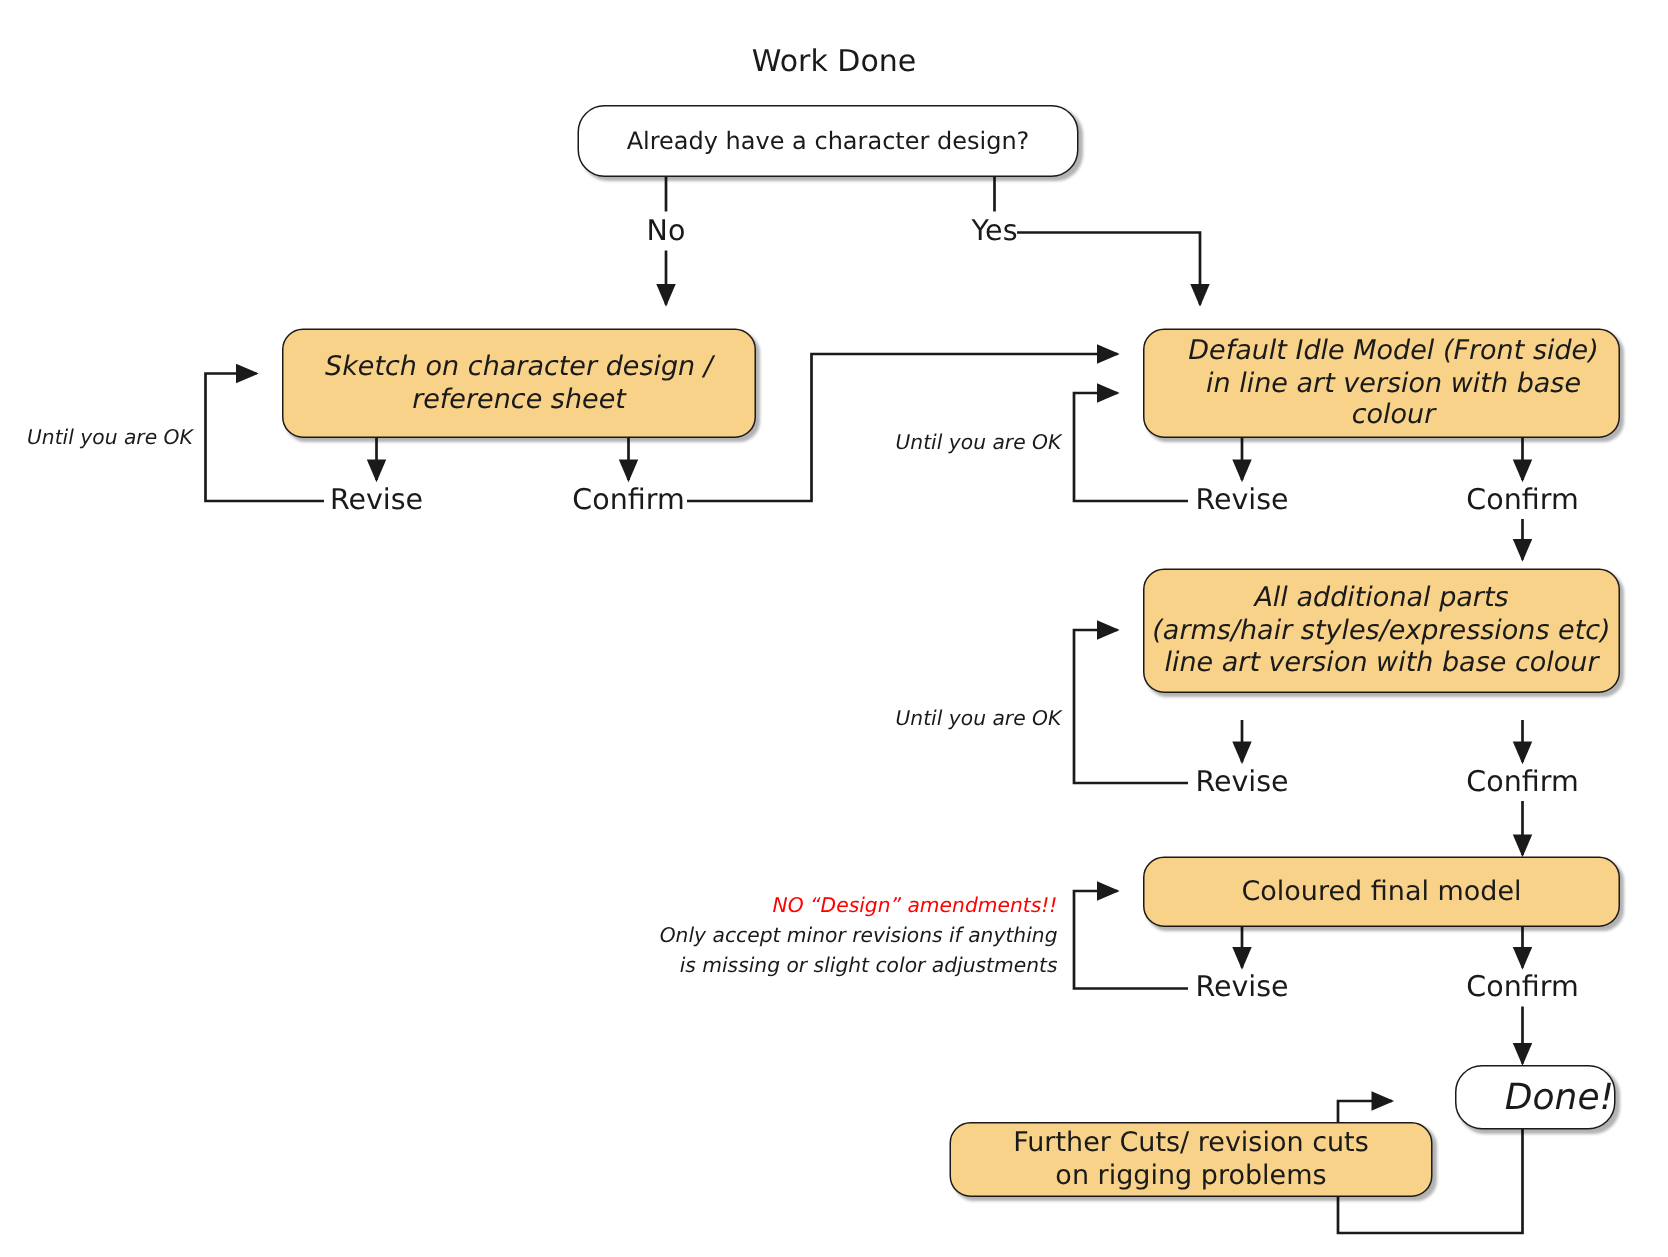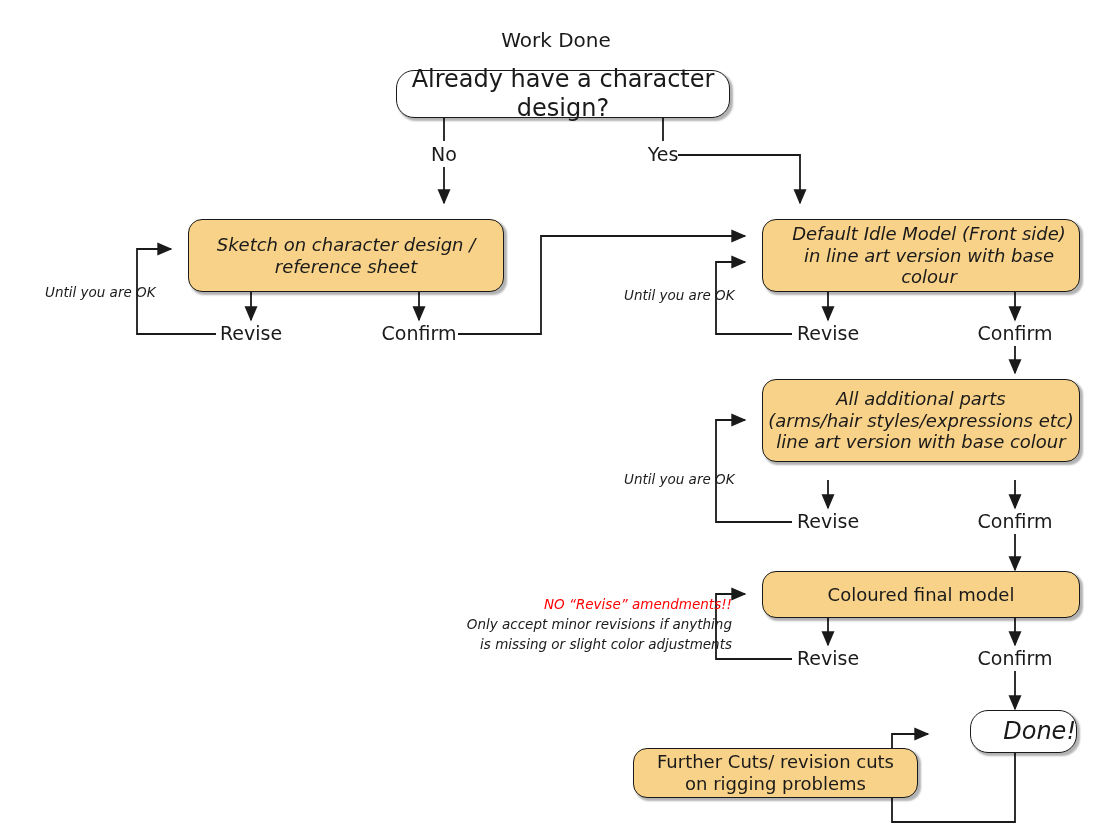--- a/index.html
+++ b/index.html
@@ -45,21 +45,21 @@
     border-radius: 18px;
   }
   .node.italic { font-style: italic; }
   .lbl {
     position: absolute;
     white-space: pre-line;
     line-height: 1.25;
   }
   .lbl.center { text-align: center; transform: translateX(-50%); }
   .lbl.right  { text-align: right; transform: translateX(-100%); }
-  .lbl.italic { font-style: italic; margin-left: 27px; }
+  .lbl.italic { font-style: italic; }
   #title {
     position: absolute;
     left: 556px; top: 28px;
     transform: translateX(-50%);
     font-size: 20px;
     white-space: nowrap;
   }
 </style>
 </head>
 <body>
@@ -109,21 +109,21 @@
 
       <path d="M792,659 L716,659 L716,594 L745,594" marker-end="url(#ah)"></path>
 
       <path d="M1015,671 L1015,709" marker-end="url(#ah)"></path>
 
       <path d="M1015,752 L1015,822 L892,822 L892,734 L928,734" marker-end="url(#ah)"></path>
 
     </g>
   </svg>
 
-  <div class="node plain" style="left:385px; top:70px; width:334px; height:48px; font-size:24px;margin-left:11px;">
+  <div class="node plain" style="left:385px; top:70px; width:334px; height:48px; font-size:16px;">
     <span>Already have a character design?</span>
   </div>
 
   <div class="node fill italic" style="left:188px; top:219px; width:316px; height:73px; font-size:18px;">
     <span>Sketch on character design /
 reference sheet</span>
   </div>
 
   <div class="node fill italic" style="left:762px; top:219px; width:318px; height:73px; font-size:18px;padding-left:16px;">
     <span>Default Idle Model (Front side)
@@ -137,21 +137,21 @@
   </div>
 
   <div class="node fill" style="left:762px; top:571px; width:318px; height:47px; font-size:18px;text-align:right;">
     <span>Coloured final model</span>
   </div>
 
   <div class="node plain italic" style="left:970px; top:710px; width:107px; height:43px; font-size:24px;justify-content:flex-end;">
     <span>Done!</span>
   </div>
 
-  <div class="node fill" style="left:633px; top:748px; width:285px; height:50px; font-size:18px;">
+  <div class="node fill" style="left:633px; top:748px; width:322px; height:50px; font-size:18px;">
     <span>Further Cuts/ revision cuts
 on rigging problems</span>
   </div>
 
   <div class="lbl center" style="left:444px; top:143px; font-size:19px;">No</div>
 
   <div class="lbl center" style="left:663px; top:143px; font-size:19px;">Yes</div>
 
   <div class="lbl center" style="left:251px; top:322px; font-size:19px;">Revise</div>
 
@@ -168,18 +168,18 @@
   <div class="lbl center" style="left:828px; top:647px; font-size:19px;">Revise</div>
 
   <div class="lbl center" style="left:1015px; top:647px; font-size:19px;">Confirm</div>
 
   <div class="lbl italic" style="left:18px; top:284px; font-size:13.5px;">Until you are OK</div>
 
   <div class="lbl italic" style="left:597px; top:287px; font-size:13.5px;">Until you are OK</div>
 
   <div class="lbl italic" style="left:597px; top:471px; font-size:13.5px;">Until you are OK</div>
 
-  <div class="lbl right italic" style="left:705px; top:596px; font-size:13.5px; color:#ff0000;">NO “Revise” amendments!!</div>
+  <div class="lbl right italic" style="left:705px; top:596px; font-size:13.5px; color:#ff0000;">NO “Design” amendments!!</div>
 
   <div class="lbl right italic" style="left:705px; top:615px; font-size:13.5px; line-height:1.45;">Only accept minor revisions if anything
 is missing or slight color adjustments</div>
 
 </div>
 
 </body></html>

